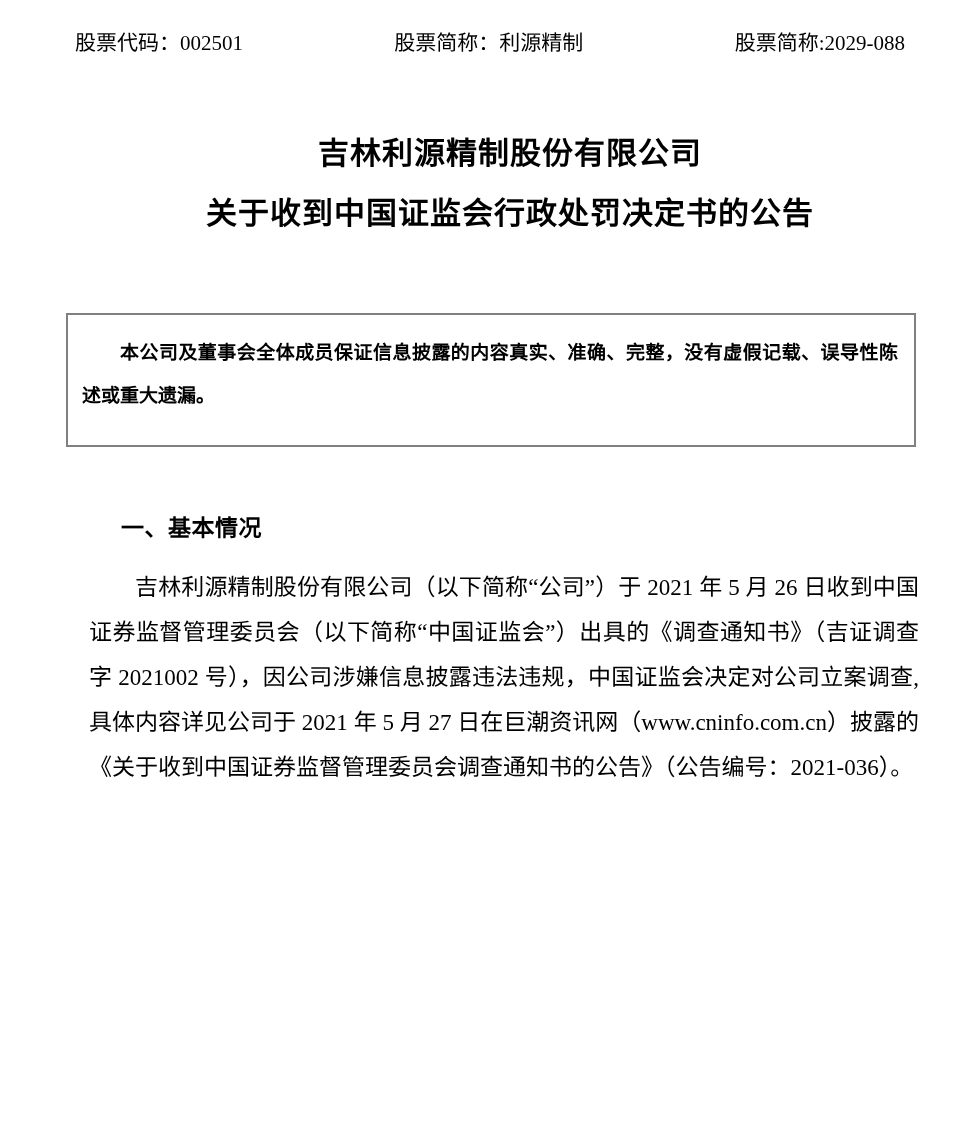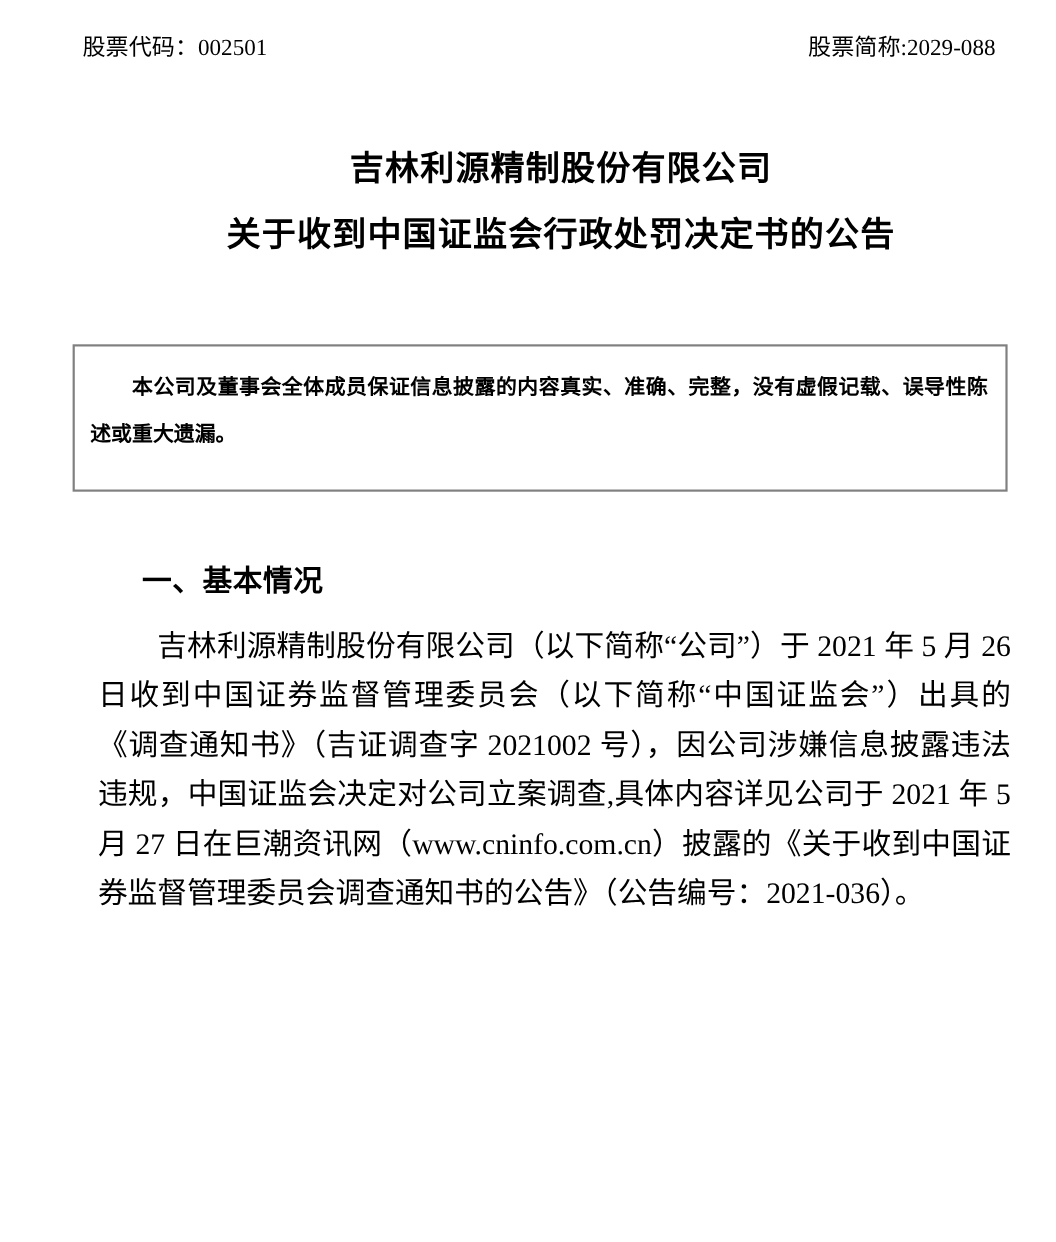--- a/index.html
+++ b/index.html
@@ -49,21 +49,21 @@
     font-weight: 700;
     line-height: 43px;
     text-align: justify;
   }
   .disclaimer-box .indent {
     text-indent: 2em;
   }
   
   .content {
     padding: 0 27px 0 75px;
-    font-size: 27px;
+    font-size: 23px;
     line-height: 45px;
     text-align: justify;
   }
   .section-heading {
     margin: 59px 0 0 0;
     text-indent: 2em;
     font-weight: 700;
     font-family: "Liberation Sans", "DejaVu Sans", sans-serif;
     letter-spacing: 0.5px;
   }
@@ -72,20 +72,21 @@
     text-indent: 2em;
   }
 </style>
 </head>
 <body>
 
 <div class="page">
 
   <div class="header-row">
     <span><span>股票代码：</span><span>002501</span></span>
+    <span><span>股票简称：</span><span>利源精制</span></span>
     <span><span>股票简称:</span><span>2029-088</span></span>
   </div>
 
   <div class="title-block">
     <div>吉林利源精制股份有限公司</div>
     <div>关于收到中国证监会行政处罚决定书的公告</div>
   </div>
 
   <div class="disclaimer-box">
     <div class="indent">本公司及董事会全体成员保证信息披露的内容真实、准确、完整，没有虚假记载、误导性陈述或重大遗漏。</div>

